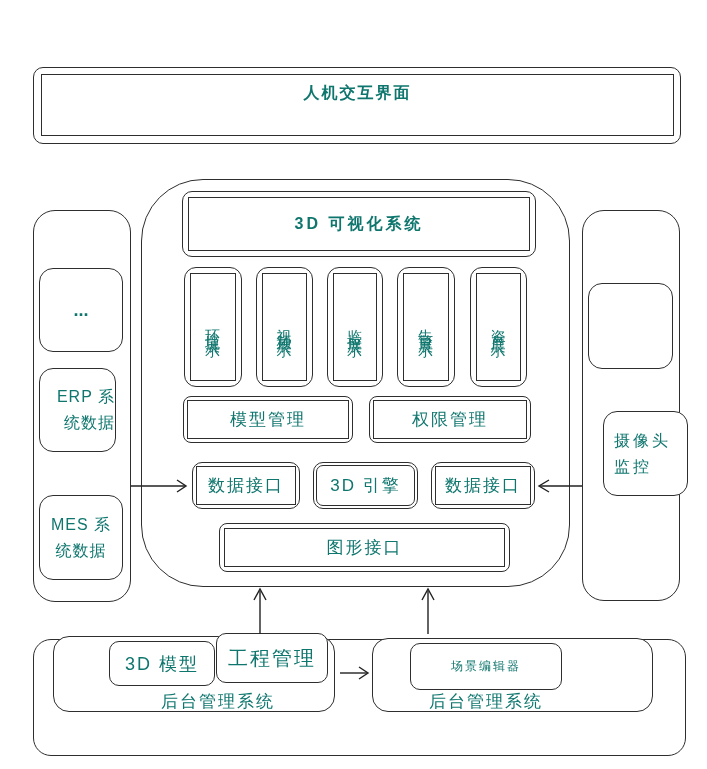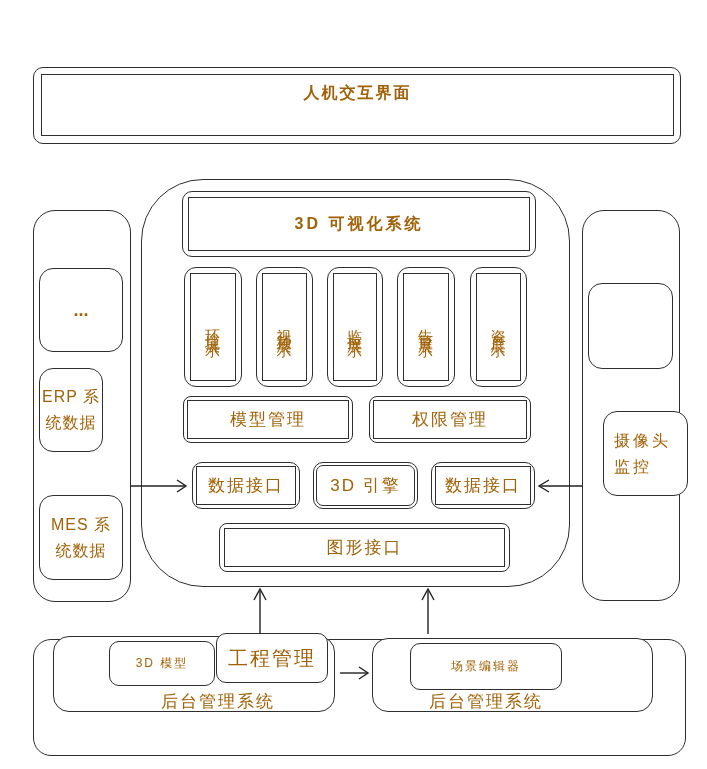--- a/index.html
+++ b/index.html
@@ -1,18 +1,18 @@
 <!DOCTYPE html>
 <html><head>
 <meta charset="utf-8">
 <style>
   html,body{margin:0;padding:0;background:#ffffff;}
   .canvas{
     position:relative;width:707px;height:769px;background:#ffffff;overflow:hidden;
-    font-family:"Liberation Sans",sans-serif;color:#a16207;
+    font-family:"Liberation Sans",sans-serif;color:#0f766e;
   }
   .abs{position:absolute;box-sizing:border-box;}
   .box{border:1px solid #2e2e2e;background:#fff;}
   .round22{border-radius:22px;}
   .round18{border-radius:18px;}
   .round16{border-radius:16px;}
   .round14{border-radius:14px;}
   .round12{border-radius:12px;}
   .round10{border-radius:10px;}
   .round8{border-radius:8px;}
@@ -37,21 +37,21 @@
   <div class="abs box round10" style="left:33px;top:67px;width:648px;height:77px;">
     <div class="inner" style="left:7px;top:6px;right:6px;bottom:7px;align-items:flex-start;">
       <span class="title-top" style="margin-top:8px;">人机交互界面</span>
     </div>
   </div>
 
   <div class="abs box round22" style="left:33px;top:210px;width:98px;height:392px;"></div>
   <div class="abs box round14 center" style="left:39px;top:268px;width:84px;height:84px;font-size:18px;font-weight:bold;">
     <span>...</span>
   </div>
-  <div class="abs box round14 twoline" style="left:39px;top:368px;width:64px;height:84px;">
+  <div class="abs box round14 twoline" style="left:39px;top:368px;width:77px;height:84px;align-items:flex-end;">
     <span>ERP 系</span>
     <span>统数据</span>
   </div>
   <div class="abs box round14 twoline" style="left:39px;top:495px;width:84px;height:85px;">
     <span>MES 系</span>
     <span>统数据</span>
   </div>
 
   <div class="abs box round22" style="left:582px;top:210px;width:98px;height:391px;"></div>
   <div class="abs box round14" style="left:588px;top:283px;width:85px;height:86px;"></div>
@@ -124,21 +124,21 @@
   <div class="abs box round8" style="left:219px;top:523px;width:291px;height:49px;">
     <div class="inner" style="left:4px;top:4px;right:4px;bottom:4px;">
       <span class="cjk">图形接口</span>
     </div>
   </div>
 
   <div class="abs box round18" style="left:33px;top:639px;width:653px;height:117px;"></div>
 
   <div class="abs box round16" style="left:53px;top:636px;width:282px;height:76px;"></div>
   <div class="abs box round10 center" style="left:109px;top:641px;width:106px;height:45px;">
-    <span class="cjk" style="font-size:12px;">3D 模型</span>
+    <span class="cjk" style="font-size:18px;">3D 模型</span>
   </div>
   <div class="abs box round10 center" style="left:216px;top:633px;width:112px;height:50px;">
     <span class="cjk" style="font-size:20px;">工程管理</span>
   </div>
   <div class="abs label-bk" style="left:118px;top:690px;width:200px;">后台管理系统</div>
 
   <div class="abs box round16" style="left:372px;top:638px;width:281px;height:74px;"></div>
   <div class="abs box round10 center" style="left:410px;top:643px;width:152px;height:47px;">
     <span class="cjk" style="font-size:12px;">场景编辑器</span>
   </div>

